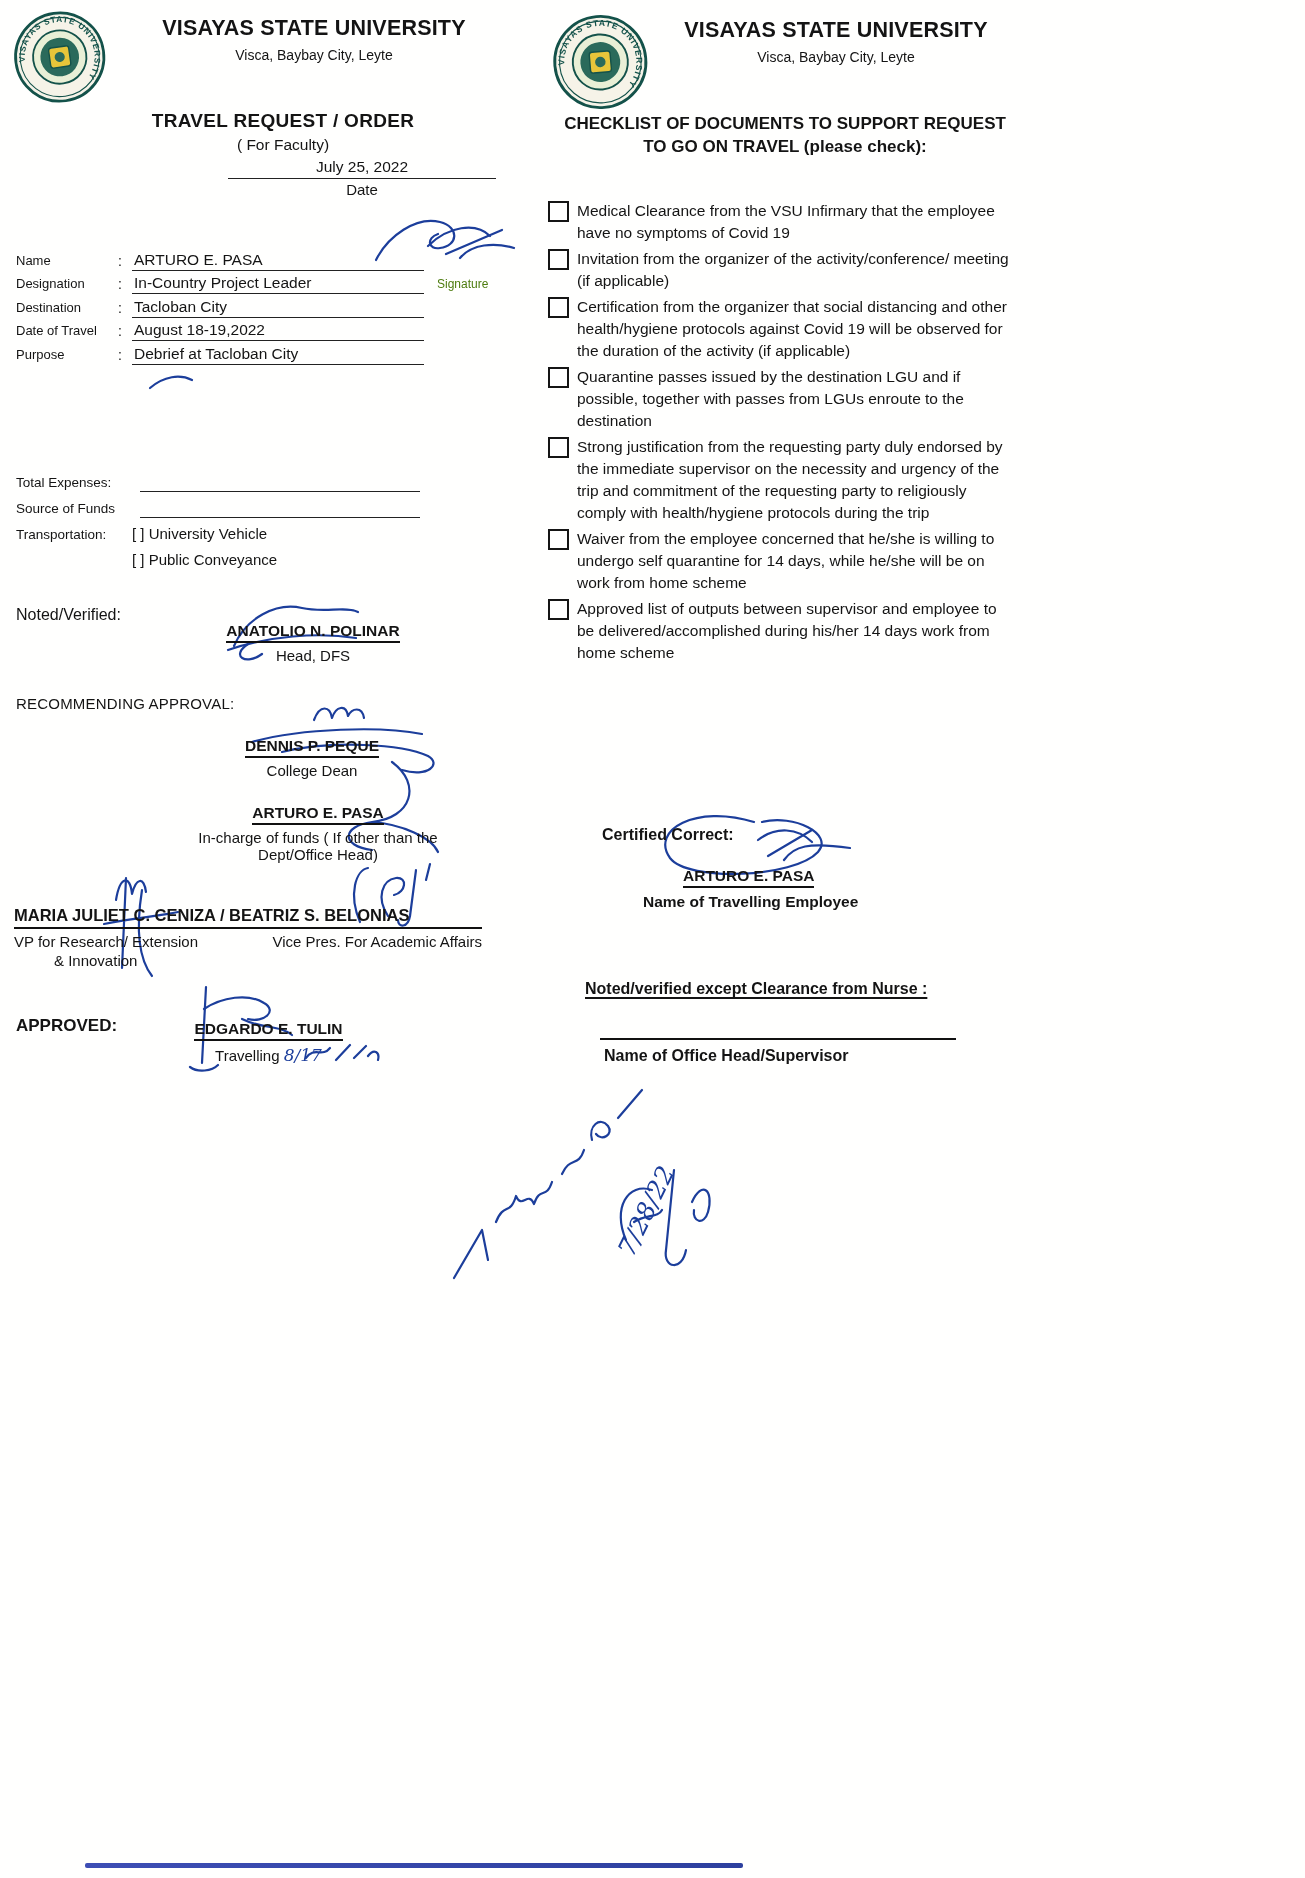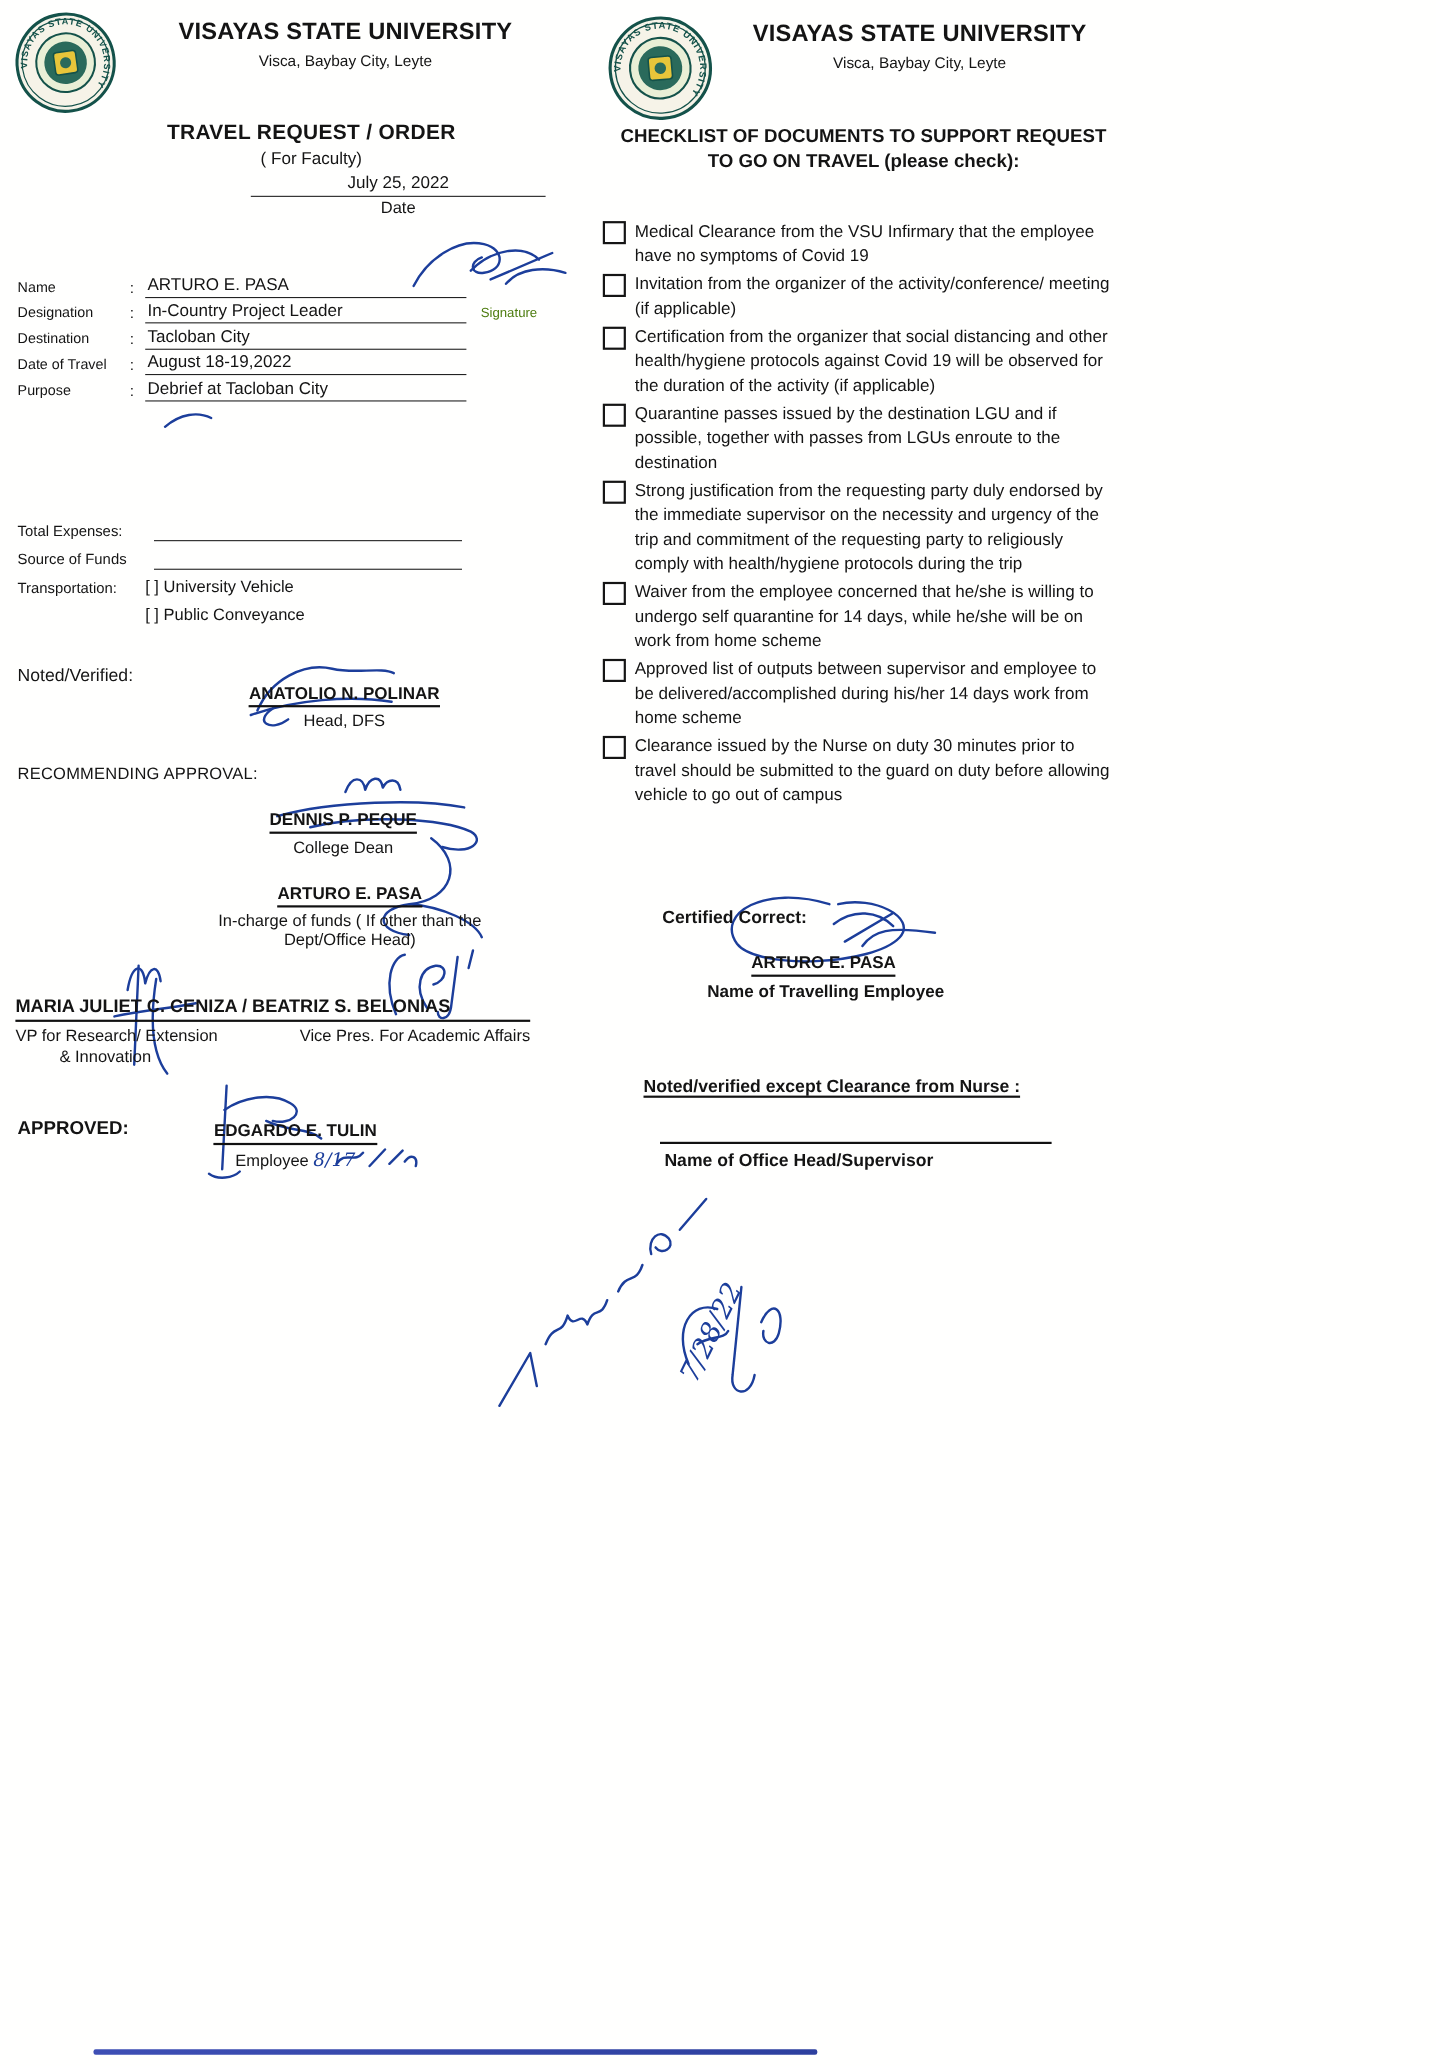--- a/index.html
+++ b/index.html
@@ -185,21 +185,21 @@
 
   <div class="abs approved" style="left:16px; top:1000px;margin-top:16px;">APPROVED:</div>
   <svg class="sig abs" style="left:172px; top:975px;" width="130" height="100" viewBox="0 0 130 100">
     <path d="M34 12 L30 88 M18 92 C26 98 40 96 46 90"></path>
     <path d="M32 34 C50 22 76 18 92 28 C106 36 92 48 76 44"></path>
     <path d="M70 44 C90 54 108 50 120 60"></path>
   </svg>
   <div class="abs center" style="left:176px; top:1020px; width:185px;">
     <div class="sname">EDGARDO E. TULIN</div>
     <div class="stitle">
-      <span>Employee</span>
+      <span>Travelling</span>
       <span class="hand" style="font-size:17px;">8/17</span>
     </div>
   </div>
   <svg class="sig abs" style="left:300px; top:1040px;" width="80" height="26" viewBox="0 0 80 26">
     <path d="M6 18 C14 6 22 18 30 8 M36 20 L50 5 M54 18 L66 6 M68 16 C74 8 80 12 78 20"></path>
   </svg>
 
   <div class="abs" style="left:553px; top:12px; transform:rotate(-5deg);">
     <svg width="95" height="100" viewBox="0 0 100 100">
       <defs>
@@ -247,24 +247,20 @@
       <span class="ctext">Strong justification from the requesting party duly endorsed by the immediate supervisor on the necessity and urgency of the trip and commitment of the requesting party to religiously comply with health/hygiene protocols during the trip</span>
     </div>
     <div class="crow">
       <span class="cbx"></span>
       <span class="ctext">Waiver from the employee concerned that he/she is willing to undergo self quarantine for 14 days, while he/she will be on work from home scheme</span>
     </div>
     <div class="crow">
       <span class="cbx"></span>
       <span class="ctext">Approved list of outputs between supervisor and employee to be delivered/accomplished during his/her 14 days work from home scheme</span>
     </div>
-    <div class="crow">
-      <span class="cbx"></span>
-      <span class="ctext">Clearance issued by the Nurse on duty 30 minutes prior to travel should be submitted to the guard on duty before allowing vehicle to go out of campus</span>
-    </div>
   </div>
 
   <svg class="sig abs" style="left:626px; top:796px;" width="240" height="100" viewBox="0 0 240 100">
     <path d="M128 26 C70 8 24 34 44 62 C62 86 168 82 192 56 C208 38 168 18 136 26"></path>
     <path d="M132 44 C150 30 172 32 186 46 M142 60 L186 34 M158 64 C168 50 182 46 224 52"></path>
   </svg>
   <div class="abs secl boldtxt" style="left:602px; top:826px;">Certified Correct:</div>
   <div class="abs sname" style="left:683px; top:867px;">ARTURO E. PASA</div>
   <div class="abs boldtxt" style="left:643px; top:893px; font-size:15.5px;">Name of Travelling Employee</div>
 

